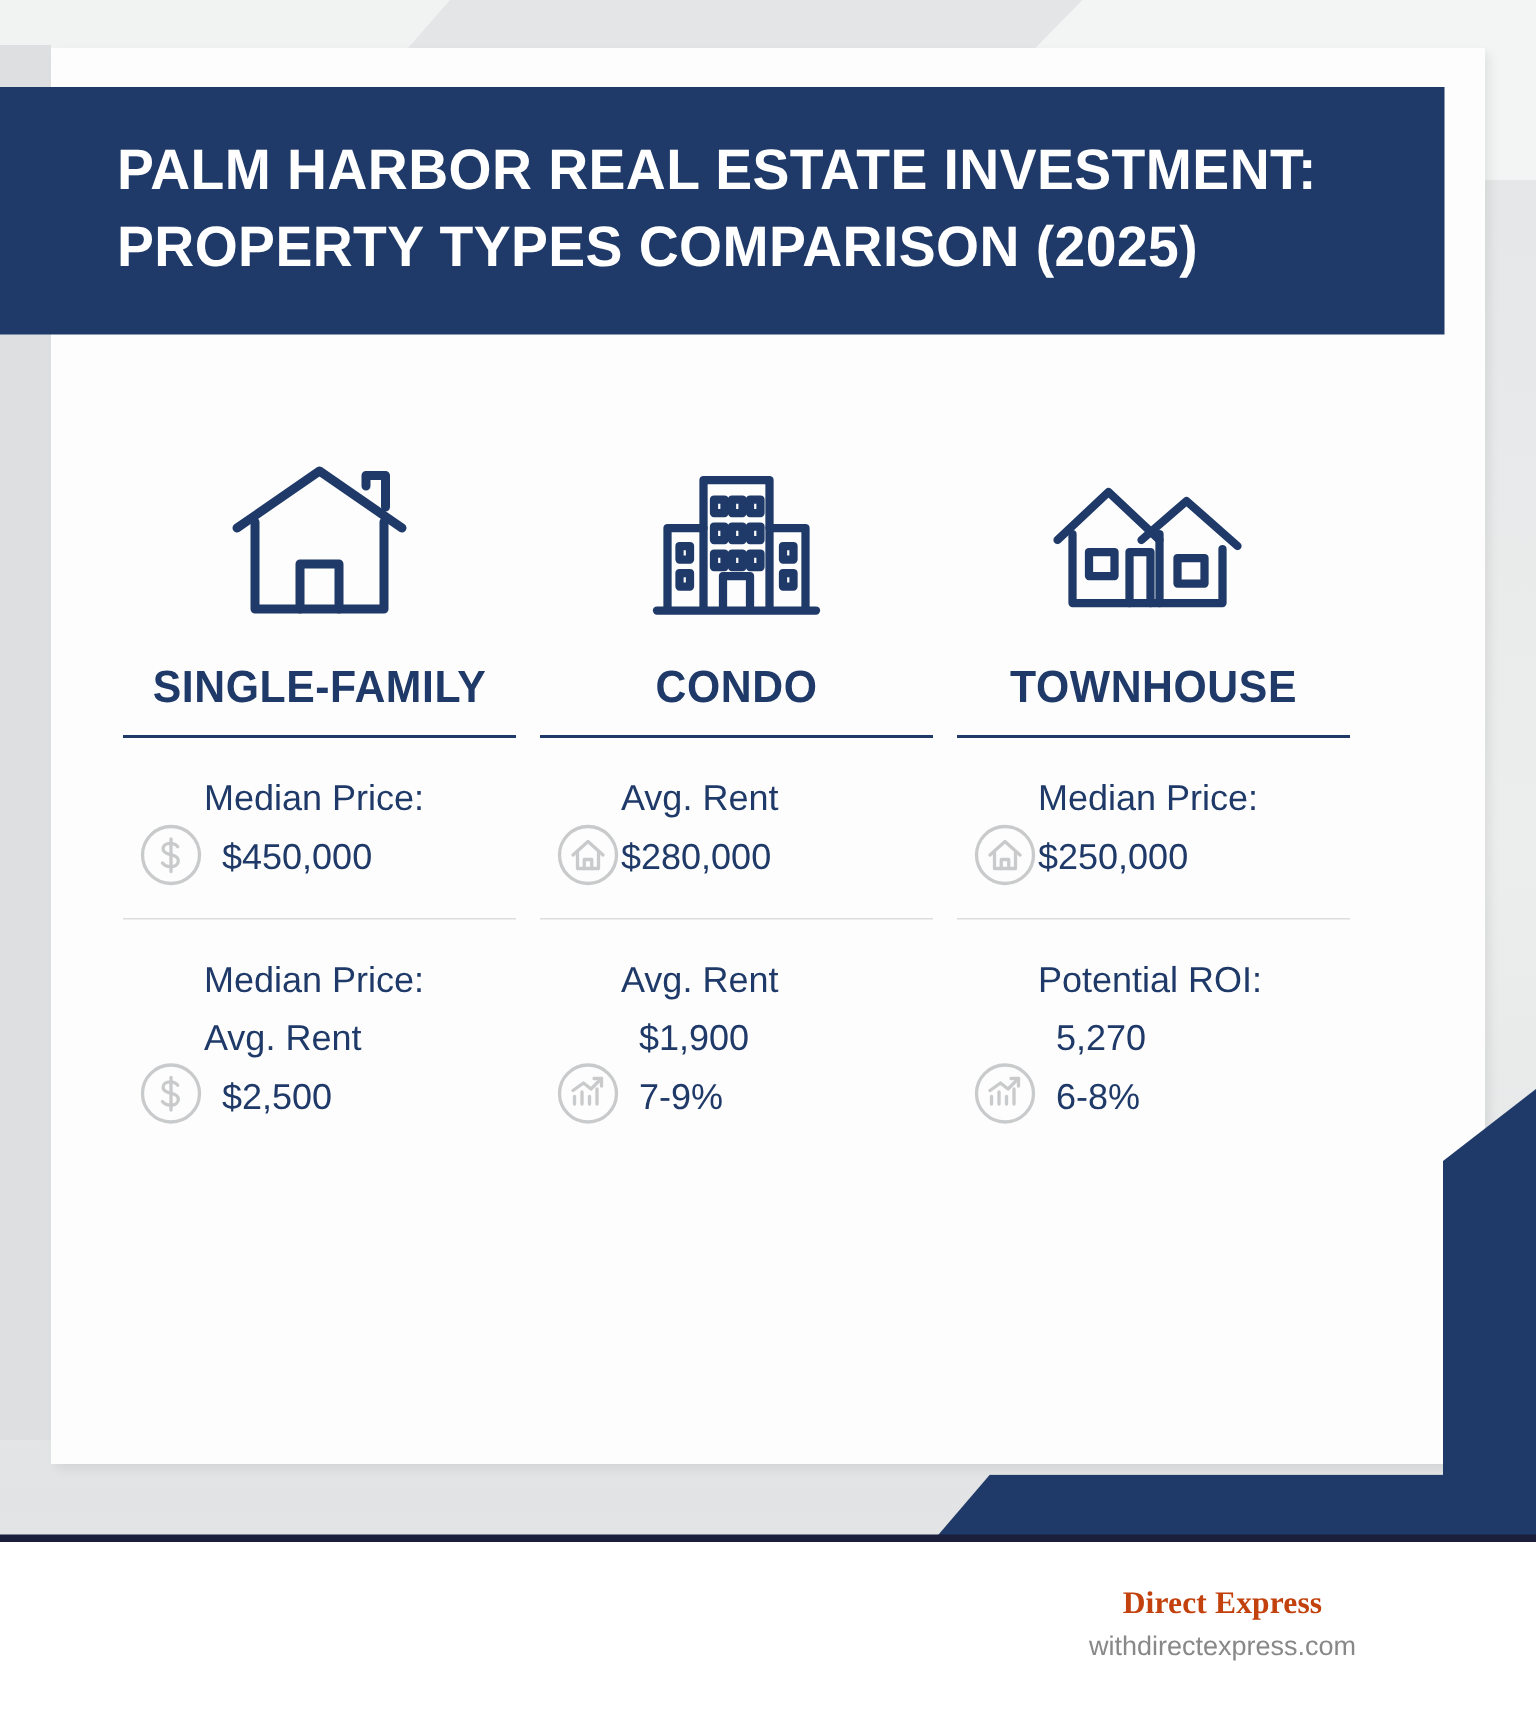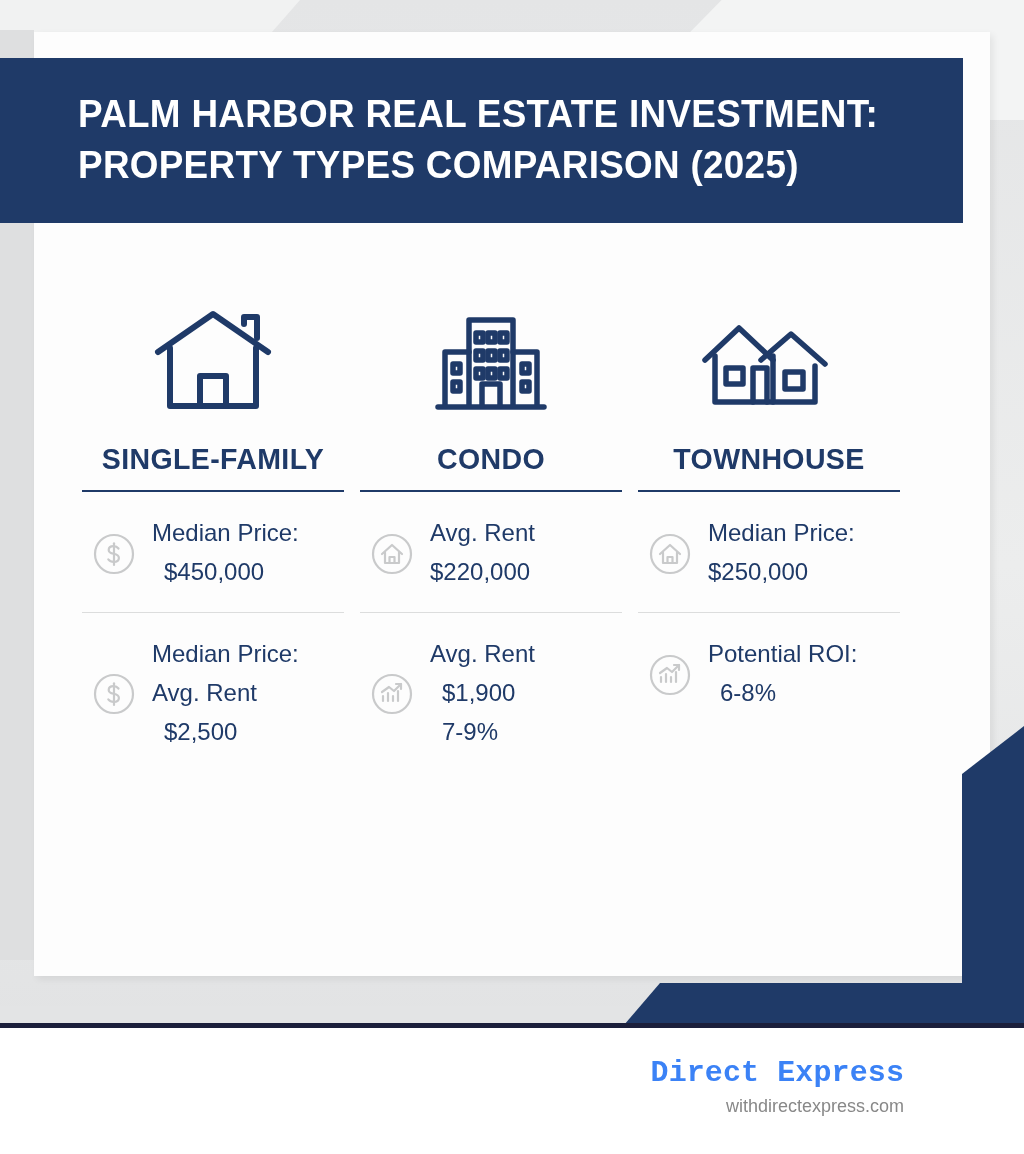--- a/index.html
+++ b/index.html
@@ -153,22 +153,21 @@
   .col-rule {
     margin: 14px auto 0 auto;
     width: 262px;
     height: 2px;
     background: #1f3a68;
   }
 
   
   .stat {
     display: flex;
-    align-items: center;
-    gap: 16px;
+    align-items: flex-end;
     padding: 22px 0 20px 10px;
   }
   .stat + .stat { border-top: 1px solid #dcdddd; }
   .stat-badge {
     flex: 0 0 auto;
     width: 44px; height: 44px;
     margin-top: 2px;
   }
   .stat-badge svg { display: block; }
   .stat-text {
@@ -229,24 +228,24 @@
     height: 126px;
     background: #ffffff;
   }
   .footer-inner {
     position: absolute;
     right: 120px;
     top: 28px;
     text-align: center;
   }
   .brand {
-    color: #3b82f6;
-    font-size: 30px;
+    color: #c2410c;
+    font-size: 21px;
     font-weight: bold;
-    font-family: Liberation Mono, monospace;
+    font-family: Liberation Serif, serif;
     letter-spacing: 0.1px;
   }
   .brand-url {
     margin-top: 6px;
     color: #888888;
     font-size: 18px;
     font-family: "Liberation Sans", sans-serif;
     text-align: right;
   }
 </style>
@@ -346,21 +345,21 @@
         <span class="stat-badge">
           <svg width="44" height="44" viewBox="0 0 44 44" fill="none" stroke="#c9cacb" stroke-width="2.2" stroke-linecap="round" stroke-linejoin="round">
             <circle cx="22" cy="22" r="19"></circle>
             <path d="M12 22 L22 13 L32 22"></path>
             <path d="M15 20.5 L15 31 L29 31 L29 20.5"></path>
             <path d="M19.5 31 L19.5 25 L24.5 25 L24.5 31"></path>
           </svg>
         </span>
         <span class="stat-text">
           <span class="line">Avg. Rent</span>
-          <span class="line">$220,000</span>
+          <span class="line">$280,000</span>
         </span>
       </div>
 
       <div class="stat">
         <span class="stat-badge">
           <svg width="44" height="44" viewBox="0 0 44 44" fill="none" stroke="#c9cacb" stroke-width="2.2" stroke-linecap="round" stroke-linejoin="round">
             <circle cx="22" cy="22" r="19"></circle>
             <path d="M13 29 L13 24"></path>
             <path d="M18 29 L18 21"></path>
             <path d="M23 29 L23 24"></path>
@@ -414,20 +413,21 @@
             <path d="M13 29 L13 24"></path>
             <path d="M18 29 L18 21"></path>
             <path d="M23 29 L23 24"></path>
             <path d="M28 29 L28 19"></path>
             <path d="M12 20 L19 15 L24 19 L31 12"></path>
             <path d="M26 12 L31 12 L31 17"></path>
           </svg>
         </span>
         <span class="stat-text">
           <span class="line">Potential ROI:</span>
+          <span class="line ind1">5,270</span>
           <span class="line ind1">6-8%</span>
         </span>
       </div>
     </div>
 
   </div>
 
 
   <div class="corner-br"></div>
   <div class="band-br"></div>

